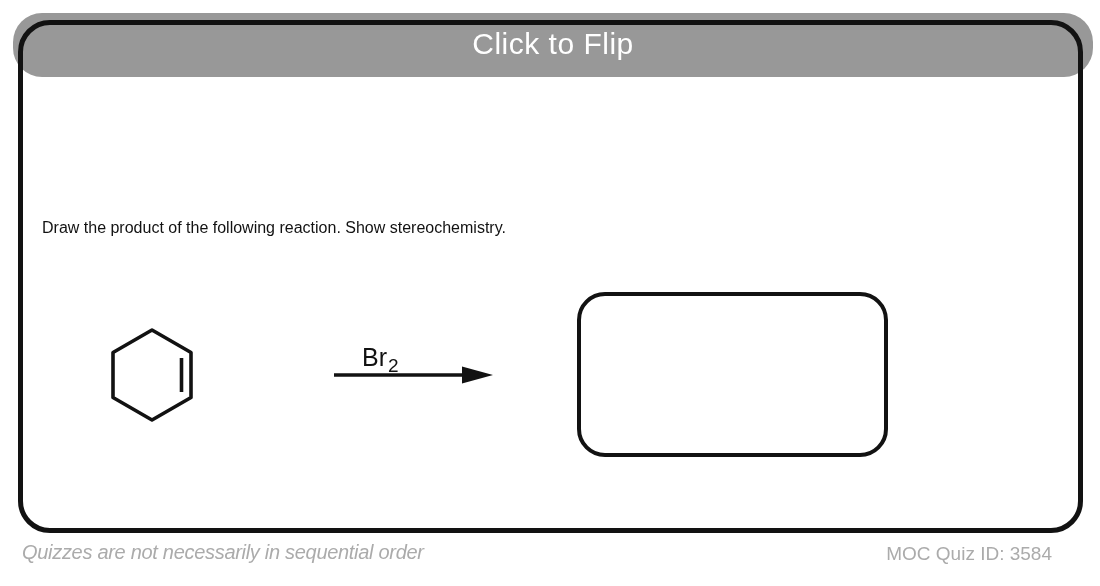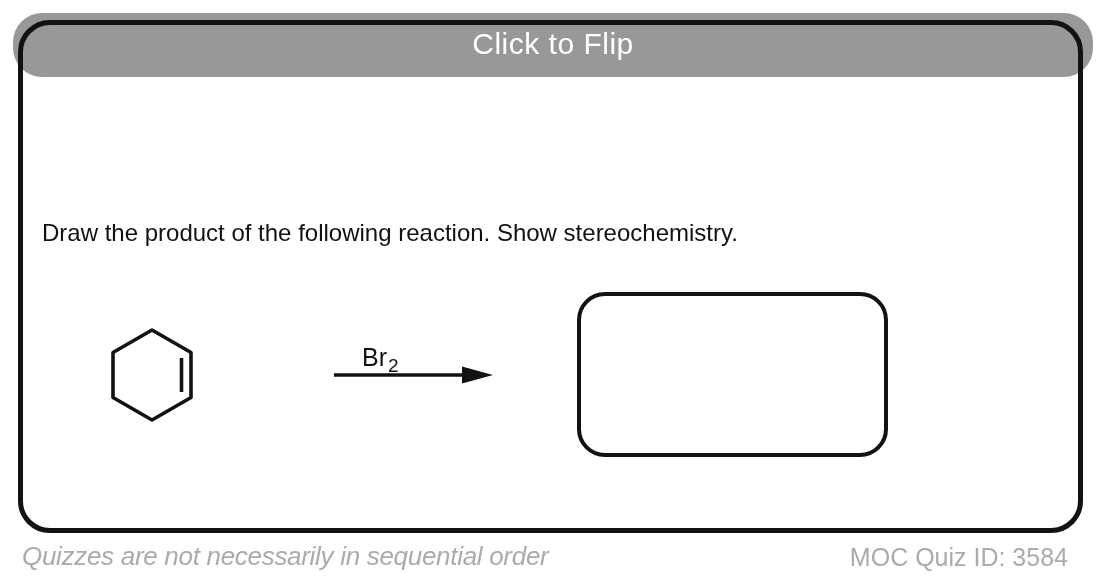--- a/index.html
+++ b/index.html
@@ -42,21 +42,21 @@
     width: 1065px; height: 513px;
     border: 5px solid var(--ink);
     border-radius: 32px;
     background: transparent;
     z-index: 2;
     cursor: pointer;
   }
   .question-text {
     position: absolute;
     left: 42px; top: 219px;
-    font-size: 24px;
+    font-size: 16px;
     color: var(--ink);
     white-space: nowrap;
     z-index: 3;
   }
   .molecule {
     position: absolute;
     left: 104px; top: 326px;
     z-index: 3;
   }
   .reaction-arrow {
@@ -83,31 +83,31 @@
     left: 577px; top: 292px;
     width: 311px; height: 165px;
     border: 4px solid var(--ink);
     border-radius: 28px;
     background: #ffffff;
     z-index: 3;
   }
   .footer-note {
     position: absolute;
     left: 22px; top: 541px;
-    font-size: 26px;
+    font-size: 20px;
     font-style: italic;
     color: var(--footer_text);
     letter-spacing: -0.3px;
     z-index: 1;
     white-space: nowrap;
   }
   .quiz-id {
     position: absolute;
-    right: 32px; top: 543px;
-    font-size: 25px;
+    right: 48px; top: 543px;
+    font-size: 19px;
     color: var(--footer_text);
     z-index: 1;
     white-space: nowrap;
   }
 </style>
 </head>
 <body>
 
 <div class="flip-header">
   <span class="flip-header-label">Click to Flip</span>

